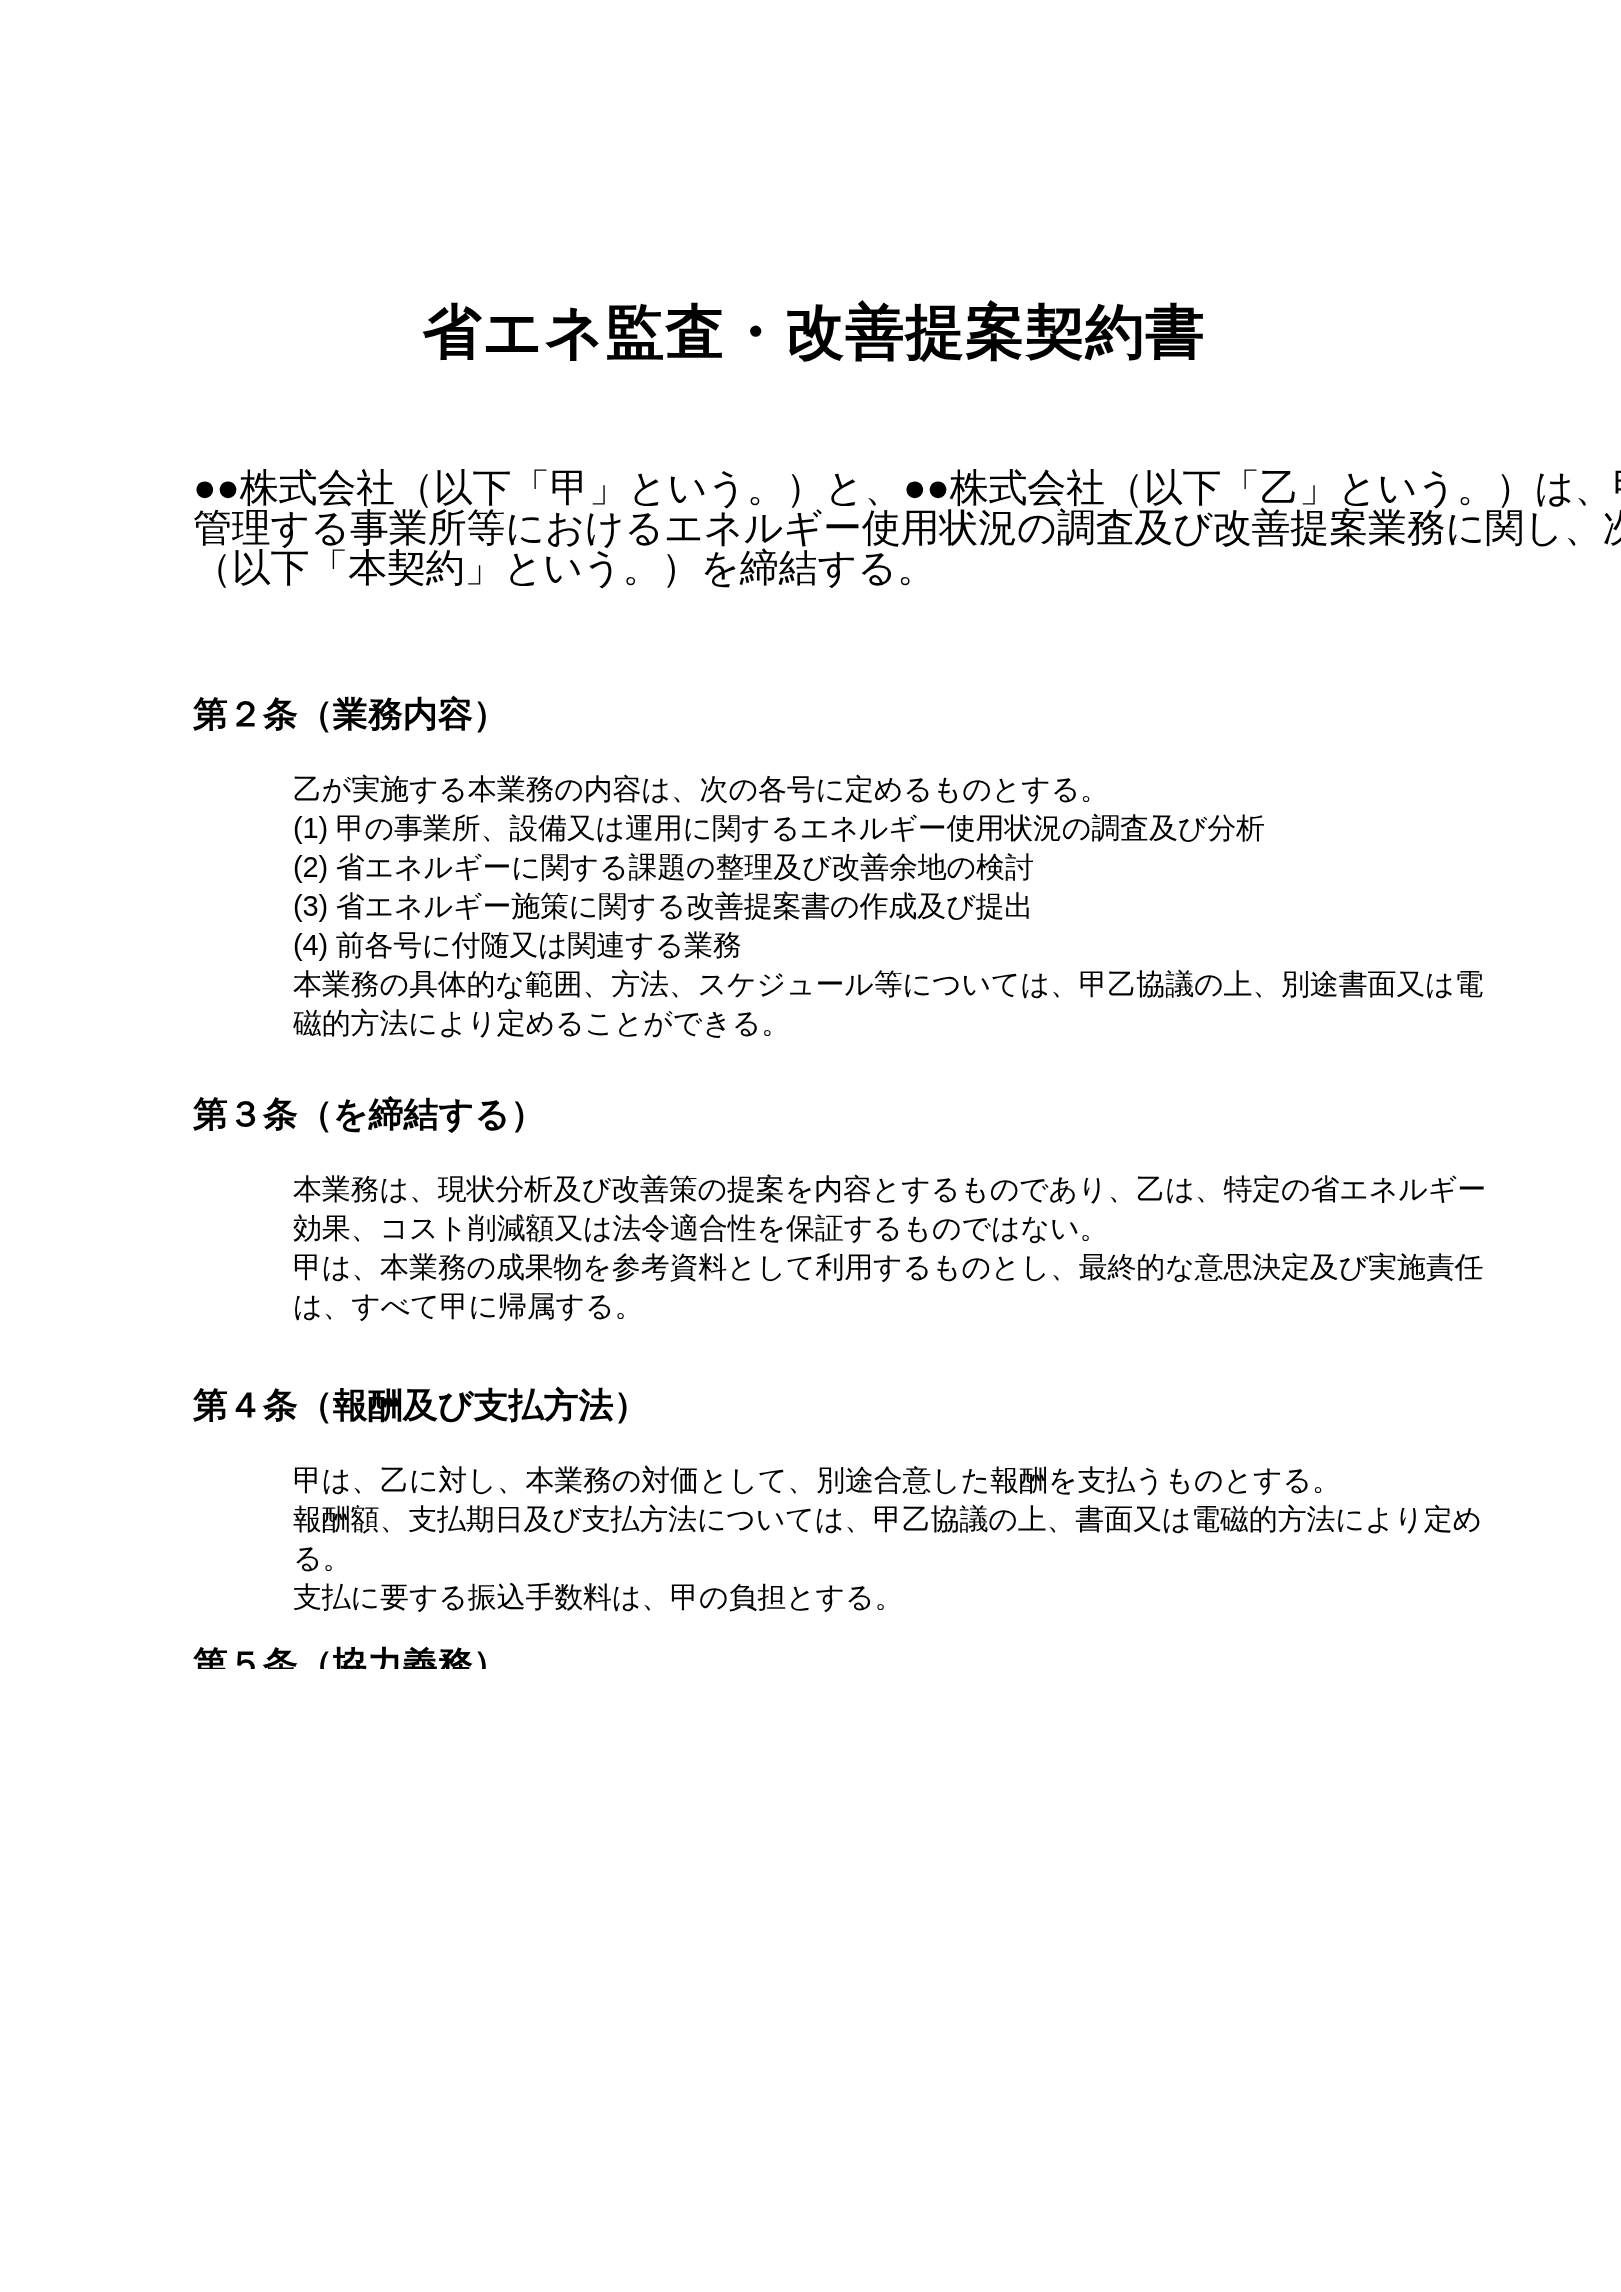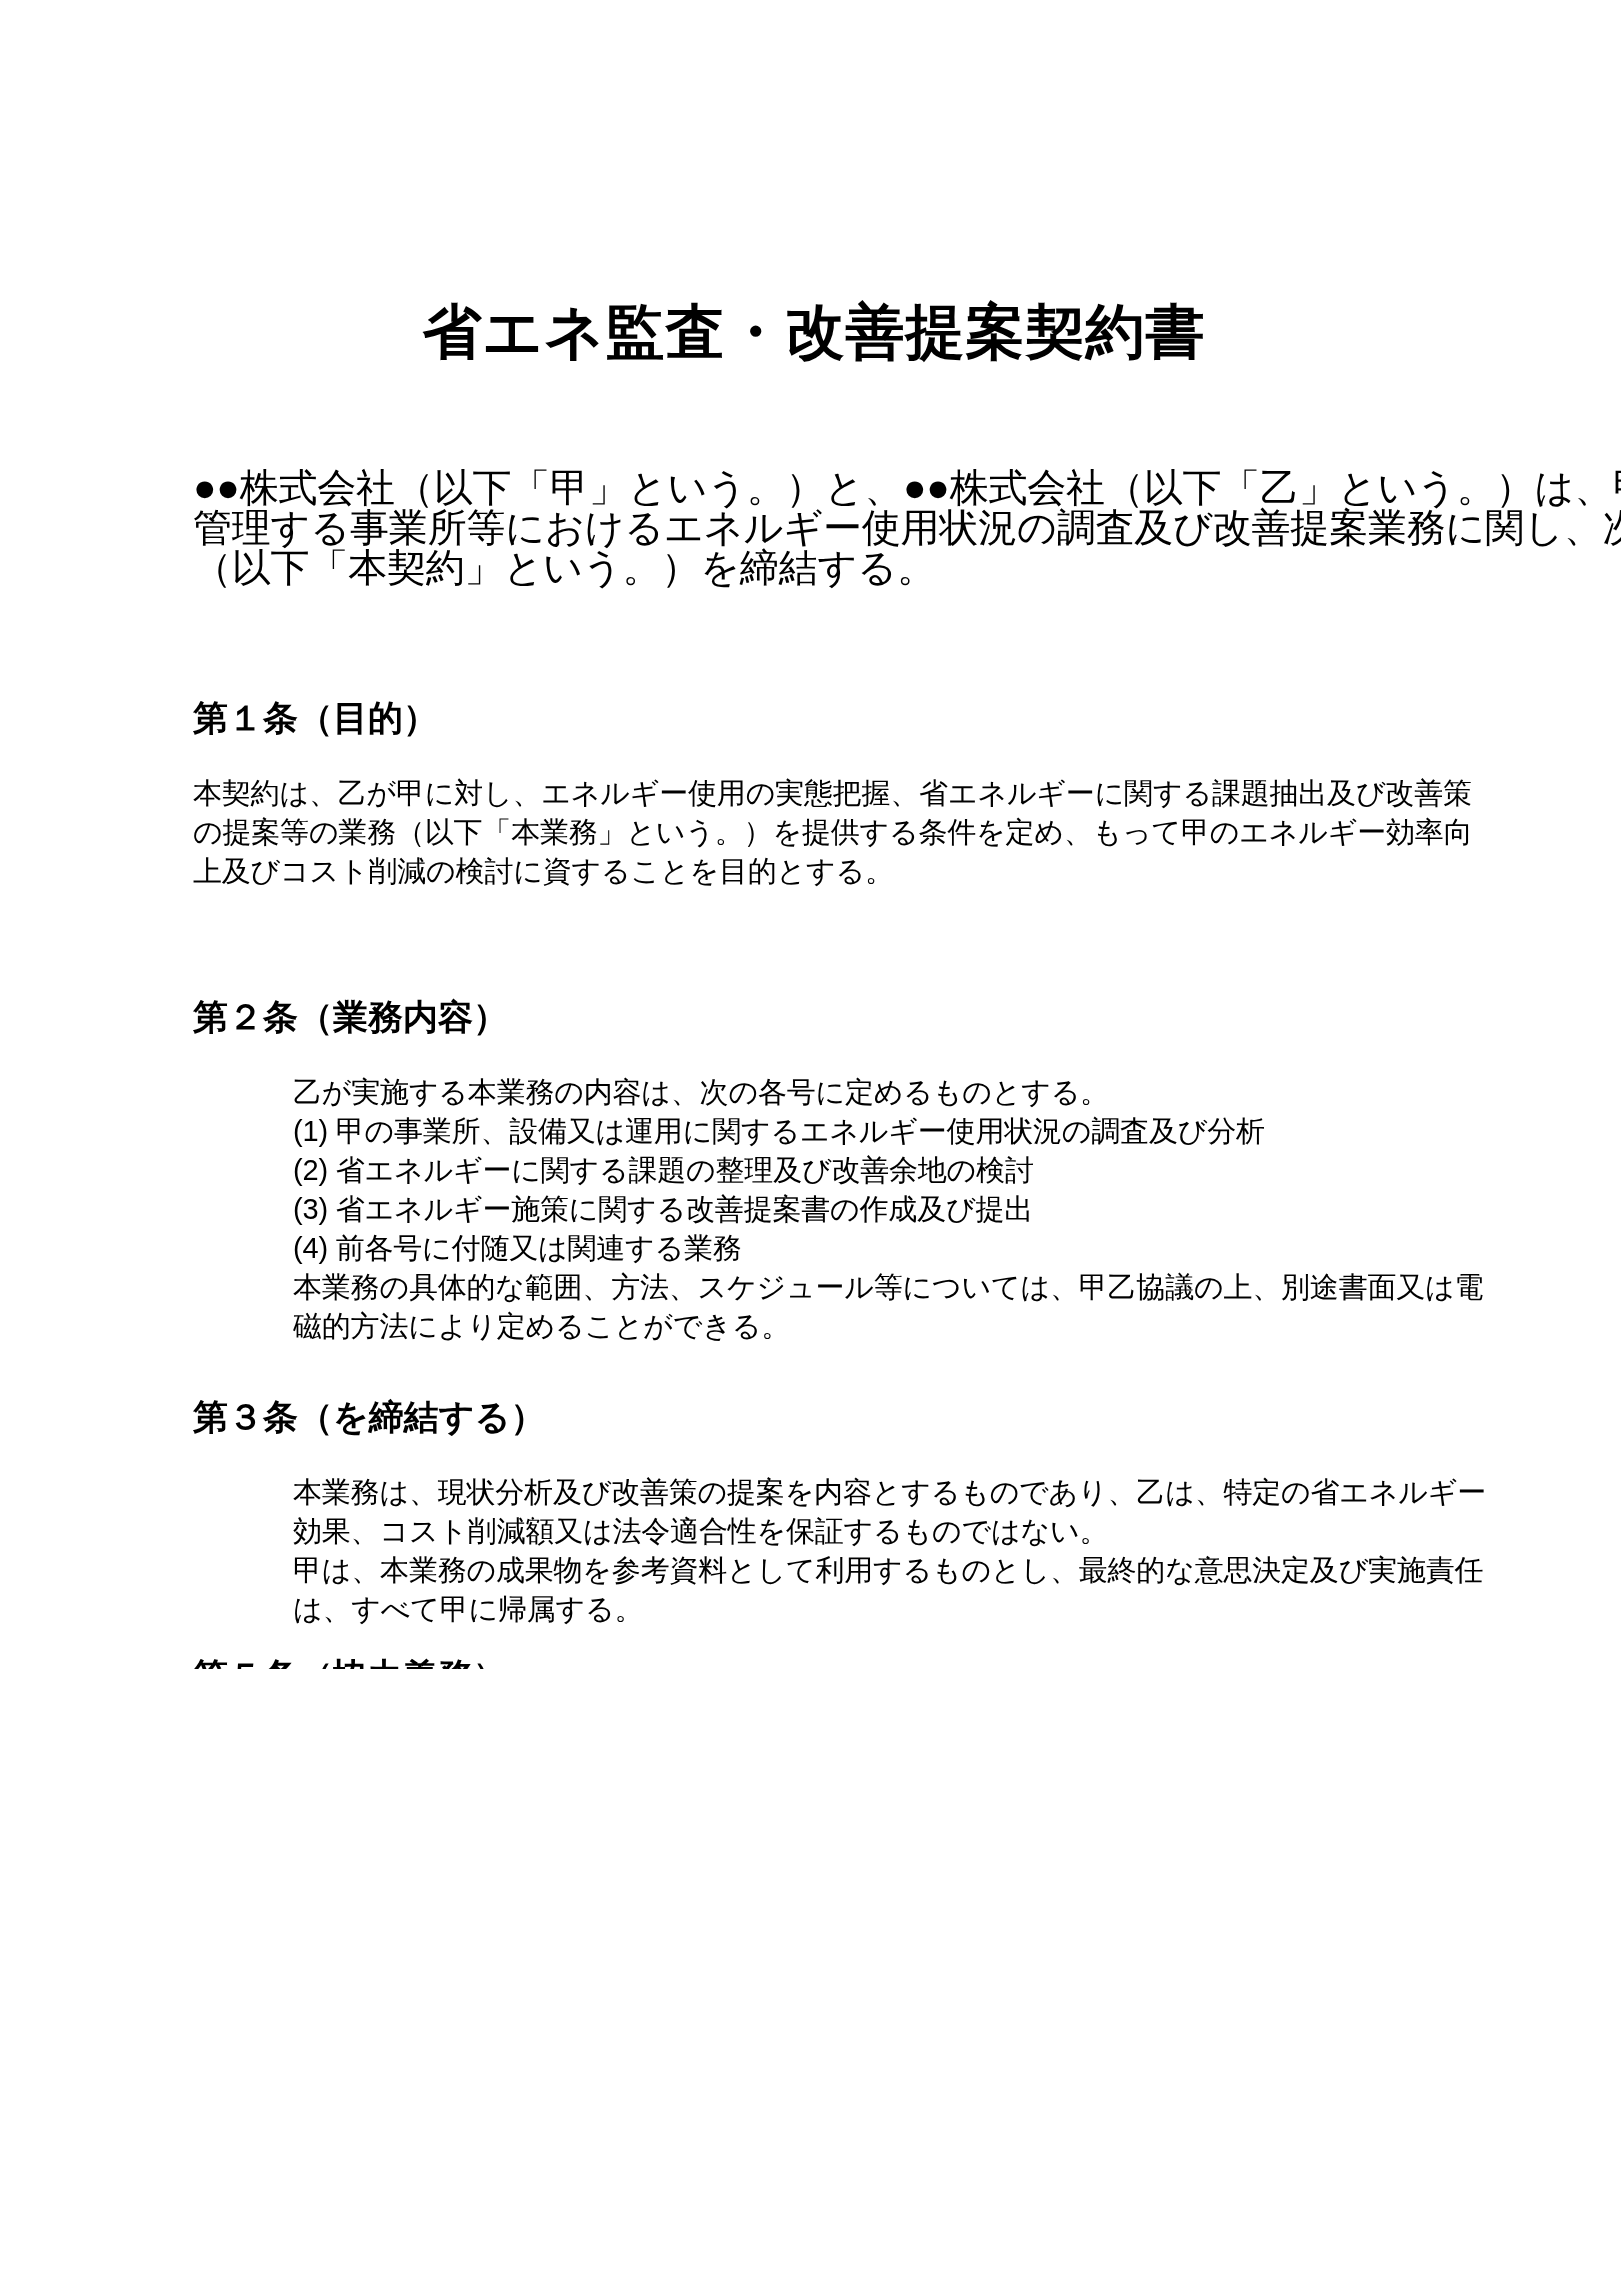--- a/index.html
+++ b/index.html
@@ -60,45 +60,46 @@
 <body>
 
 <div class="page">
 
   <h1 class="doc-title">省エネ監査・改善提案契約書</h1>
 
   <p class="intro">●●株式会社（以下「甲」という。）と、●●株式会社（以下「乙」という。）は、甲が保有又は
 管理する事業所等におけるエネルギー使用状況の調査及び改善提案業務に関し、次のとおり契約
 （以下「本契約」という。）を締結する。</p>
 
-  <section class="article art1">
-    <h2 class="art-heading">第１条（目的）</h2>
-    <div class="art-body">本契約は、乙が甲に対し、エネルギー使用の実態把握、省エネルギーに関する課題抽出及び改善策
-の提案等の業務（以下「本業務」という。）を提供する条件を定め、もって甲のエネルギー効率向
-上及びコスト削減の検討に資することを目的とする。</div>
-  </section>
 
   <section class="article art2 indented">
     <h2 class="art-heading">第２条（業務内容）</h2>
     <div class="art-body">乙が実施する本業務の内容は、次の各号に定めるものとする。
 (1) 甲の事業所、設備又は運用に関するエネルギー使用状況の調査及び分析
 (2) 省エネルギーに関する課題の整理及び改善余地の検討
 (3) 省エネルギー施策に関する改善提案書の作成及び提出
 (4) 前各号に付随又は関連する業務
 本業務の具体的な範囲、方法、スケジュール等については、甲乙協議の上、別途書面又は電
 磁的方法により定めることができる。</div>
   </section>
 
   <section class="article art3 indented">
     <h2 class="art-heading">第３条（を締結する）</h2>
     <div class="art-body">本業務は、現状分析及び改善策の提案を内容とするものであり、乙は、特定の省エネルギー
 効果、コスト削減額又は法令適合性を保証するものではない。
 甲は、本業務の成果物を参考資料として利用するものとし、最終的な意思決定及び実施責任
 は、すべて甲に帰属する。</div>
   </section>
 
+  <section class="article art4 indented">
+    <h2 class="art-heading">第４条（報酬及び支払方法）</h2>
+    <div class="art-body">甲は、乙に対し、本業務の対価として、別途合意した報酬を支払うものとする。
+報酬額、支払期日及び支払方法については、甲乙協議の上、書面又は電磁的方法により定め
+る。
+支払に要する振込手数料は、甲の負担とする。</div>
+  </section>
 
   <section class="article art5">
     <h2 class="art-heading">第５条（協力義務）</h2>
   </section>
 
 </div>
 
 
 </body></html>

